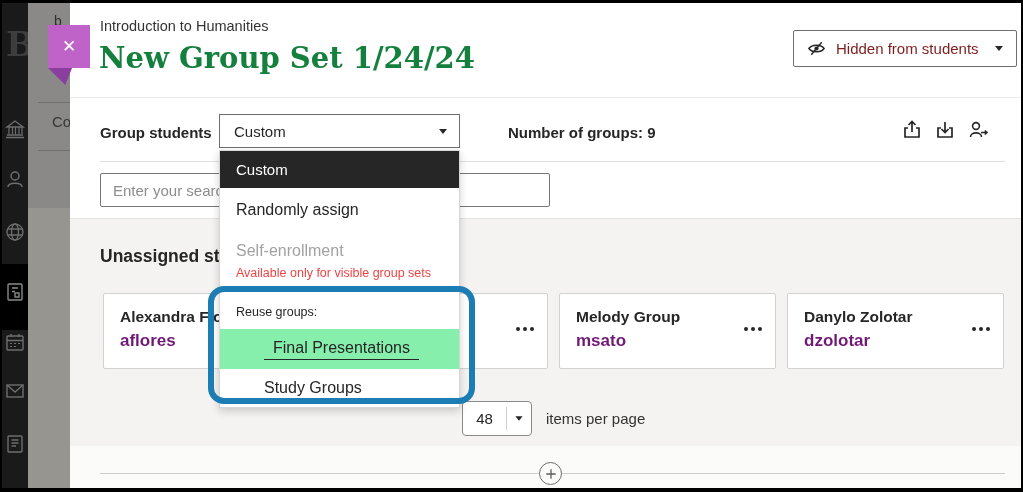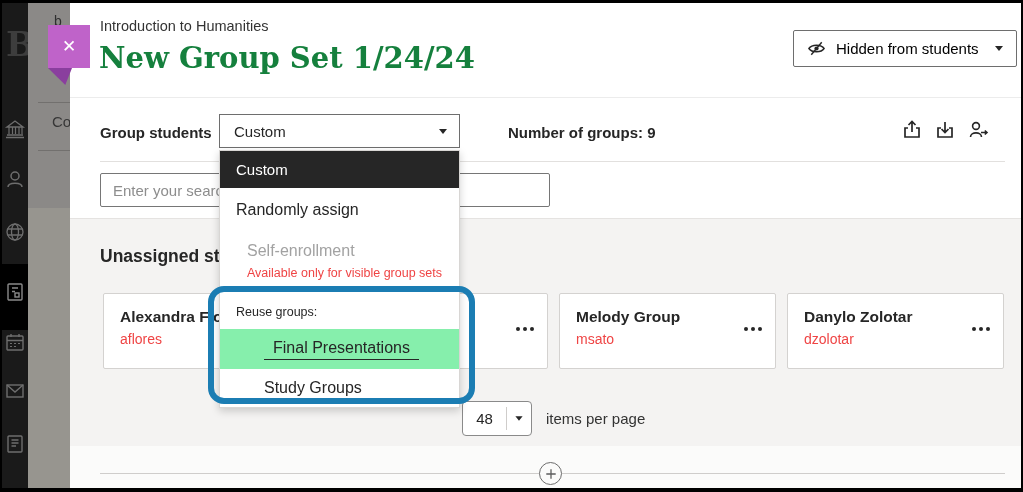--- a/index.html
+++ b/index.html
@@ -26,21 +26,21 @@
   
   .panel { position:absolute; left:70px; top:0; width:953px; height:492px; background:#fff; z-index:10; }
 
   
   .close-tab { position:absolute; left:48px; top:25px; width:42px; height:43px; background:#bf63c9; z-index:80; display:flex; align-items:center; justify-content:center; color:#fff; font-size:17px; cursor:pointer; }
   .close-fold { position:absolute; left:48px; top:68px; width:24px; height:17px; background:#8a3f9e; clip-path:polygon(0 0,100% 0,72% 100%); z-index:79; }
 
   .breadcrumb { position:absolute; left:100px; top:18px; font-size:14.5px; color:#333; z-index:12; }
   .page-title { position:absolute; left:99px; top:41px; font-size:29px; color:#15803d; font-family:"DejaVu Serif","Liberation Serif",serif; font-weight:600; z-index:12; }
 
-  .visibility-btn { position:absolute; left:793px; top:30px; height:37px; min-width:208px; border:1px solid #6e6e6e; border-radius:2px; background:#fff; display:flex; align-items:center; gap:10px; padding:0 13px; font-size:15px; color:#000000; z-index:12; cursor:pointer; }
+  .visibility-btn { position:absolute; left:793px; top:30px; height:37px; min-width:208px; border:1px solid #6e6e6e; border-radius:2px; background:#fff; display:flex; align-items:center; gap:10px; padding:0 13px; font-size:15px; color:#7f1d1d; z-index:12; cursor:pointer; }
   .caret-down { width:0; height:0; border-left:4.5px solid transparent; border-right:4.5px solid transparent; border-top:5px solid #262626; }
 
   .hdr-divider { position:absolute; left:70px; top:97px; width:953px; height:1px; background:#ececec; z-index:11; }
 
   
   .ctl-label { position:absolute; left:100px; top:124px; font-size:15px; font-weight:bold; color:#262626; z-index:12; }
   .group-select { position:absolute; left:219px; top:114px; width:241px; height:34px; border:1px solid #6e6e6e; background:#fff; display:flex; align-items:center; padding:0 12px 0 14px; font-size:15px; color:#262626; z-index:12; cursor:pointer; }
   .group-select .val { flex:1; }
   .num-groups { position:absolute; left:508px; top:124px; font-size:15px; font-weight:bold; color:#262626; z-index:12; }
   .tool-icons { position:absolute; left:901px; top:119px; display:flex; gap:11px; z-index:12; }
@@ -52,42 +52,42 @@
   .search-input { position:absolute; left:100px; top:173px; width:450px; height:34px; border:1px solid #767676; border-radius:2px; background:#fff; font-size:15px; color:#262626; padding:0 12px; z-index:12; font-family:"Liberation Sans",sans-serif; }
   .search-input::placeholder { color:#8d8d8d; }
 
   
   .students-section { position:absolute; left:70px; top:218px; width:953px; height:228px; background:#f4f3f2; border-top:1px solid #e5e3e1; z-index:11; }
   .section-heading { position:absolute; left:30px; top:27px; font-size:17.5px; font-weight:bold; color:#262626; }
 
   .cards { position:absolute; left:33px; top:74px; display:flex; gap:11px; }
   .card { position:relative; width:217px; height:76px; background:#fff; border:1px solid #d4d2d0; border-radius:2px; padding:14px 40px 0 16px; }
   .card .name { font-size:15.5px; font-weight:bold; color:#262626; white-space:nowrap; overflow:hidden; }
-  .card .uname { font-size:14px; color:#ef4444; margin-top:5px; }
+  .card .uname { font-size:17px; color:#701a75; margin-top:5px;font-weight:bold; }
   .dots-btn { position:absolute; right:13px; top:33px; display:flex; gap:3px; cursor:pointer; }
   .dots-btn i { width:4px; height:4px; border-radius:50%; background:#262626; }
 
   .page-size { position:absolute; left:392px; top:182px; width:70px; height:35px; background:#fff; border:1px solid #8a8a8a; border-radius:4px; display:flex; align-items:center; cursor:pointer; }
   .page-size .num { flex:1; text-align:center; font-size:15px; color:#262626; }
   .page-size .sep { width:1px; height:23px; background:#cfcdcb; }
   .page-size .car { width:24px; display:flex; justify-content:center; }
   .page-size .car .caret-down { border-top-color:#262626; transform:scale(.9); }
   .pager-label { position:absolute; left:476px; top:191px; font-size:15px; color:#333; }
 
   
   .footer-strip { position:absolute; left:70px; top:446px; width:953px; height:42px; background:#fbfbfa; z-index:11; }
   .footer-line { position:absolute; left:30px; top:27px; width:905px; height:1px; background:#cfcdcb; }
   .add-group { position:absolute; left:469px; top:16px; width:23px; height:23px; border:1.6px solid #6d6d6d; border-radius:50%; background:#fbfbfa; display:flex; align-items:center; justify-content:center; color:#555; font-size:15px; line-height:1; cursor:pointer; }
 
   
   .menu { position:absolute; left:219px; top:150px; width:241px; background:#fff; border:1px solid #d8d6d4; box-shadow:0 3px 8px rgba(0,0,0,.18); z-index:50; }
   .mi { font-size:16px; color:#262626; padding-left:16px; display:flex; align-items:center; cursor:pointer; }
   .mi.selected { background:#262626; color:#fff; height:37px; font-size:15px; }
   .mi.plain { height:44px; }
-  .mi-disabled { padding:10px 16px 8px 27px; cursor:default; }
+  .mi-disabled { padding:10px 16px 8px 16px; cursor:default; }
   .mi-disabled .dlabel { font-size:16px; color:#a2a2a2; }
   .mi-disabled .dnote { font-size:12.5px; color:#ef4444; margin-top:5px; line-height:1.3; }
   .reuse-label { font-size:12.5px; color:#262626; padding:16px 16px 0 16px; }
   .mi.reuse-hover { height:40px; margin-top:10px; background:#86efac; padding-left:44px; }
   .mi.reuse-hover span { border-bottom:1px solid #262626; padding:0 9px 2px 9px; }
   .mi.reuse-plain { height:38px; padding-left:44px; }
 
   
   .highlight-ring { position:absolute; left:208px; top:286px; width:267px; height:118px; border:6px solid #1b7db3; border-radius:16px; z-index:60; pointer-events:none; }
 </style>

